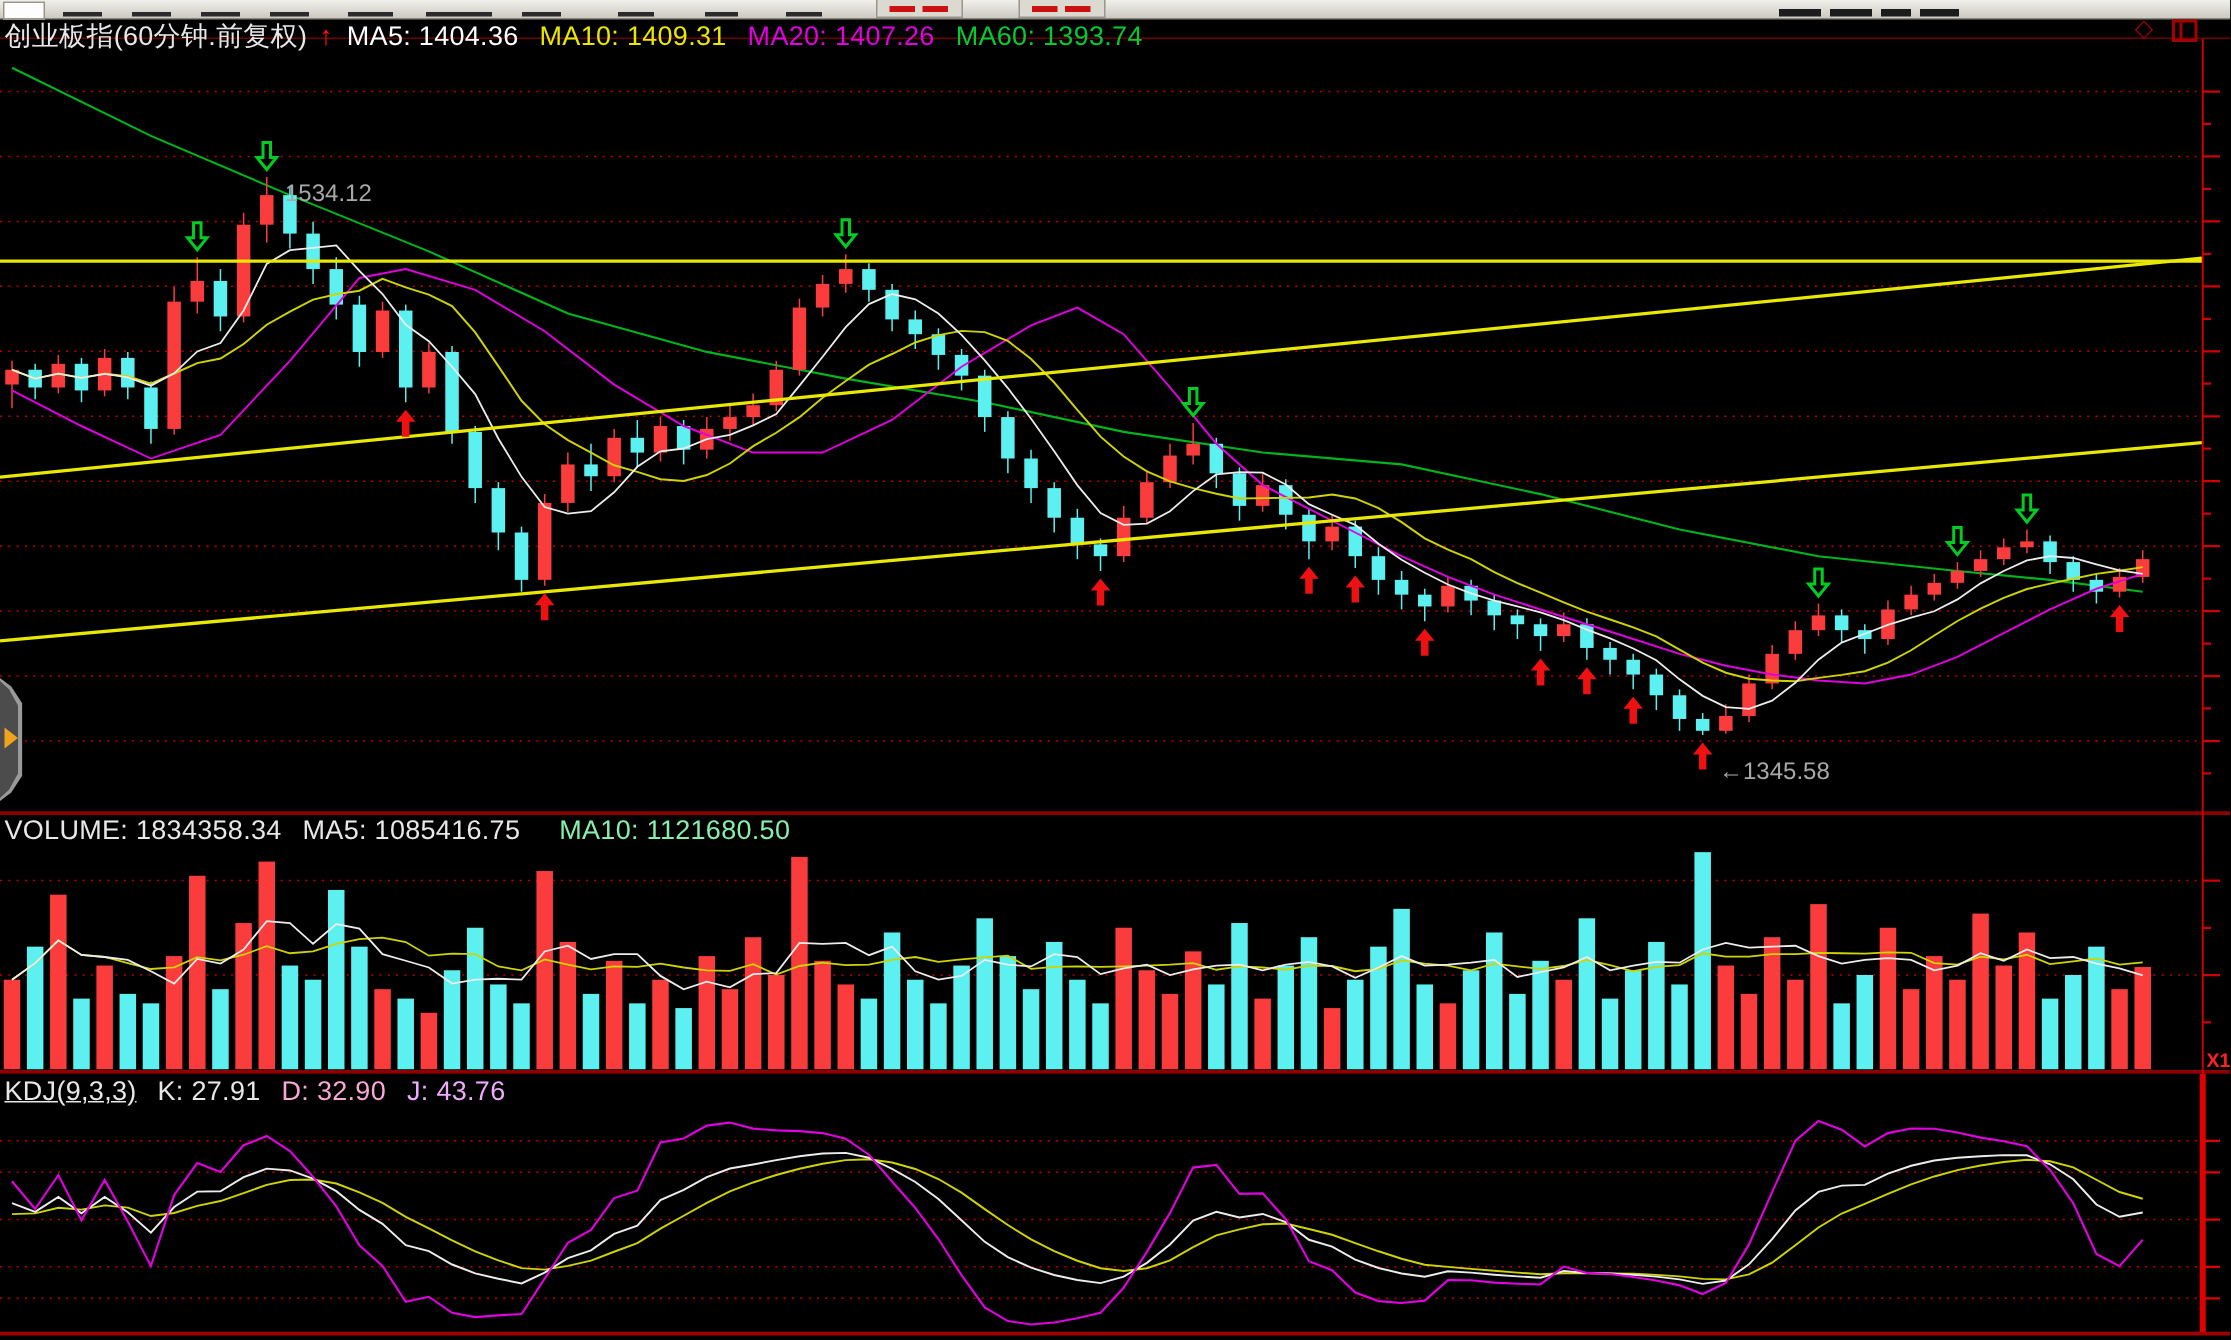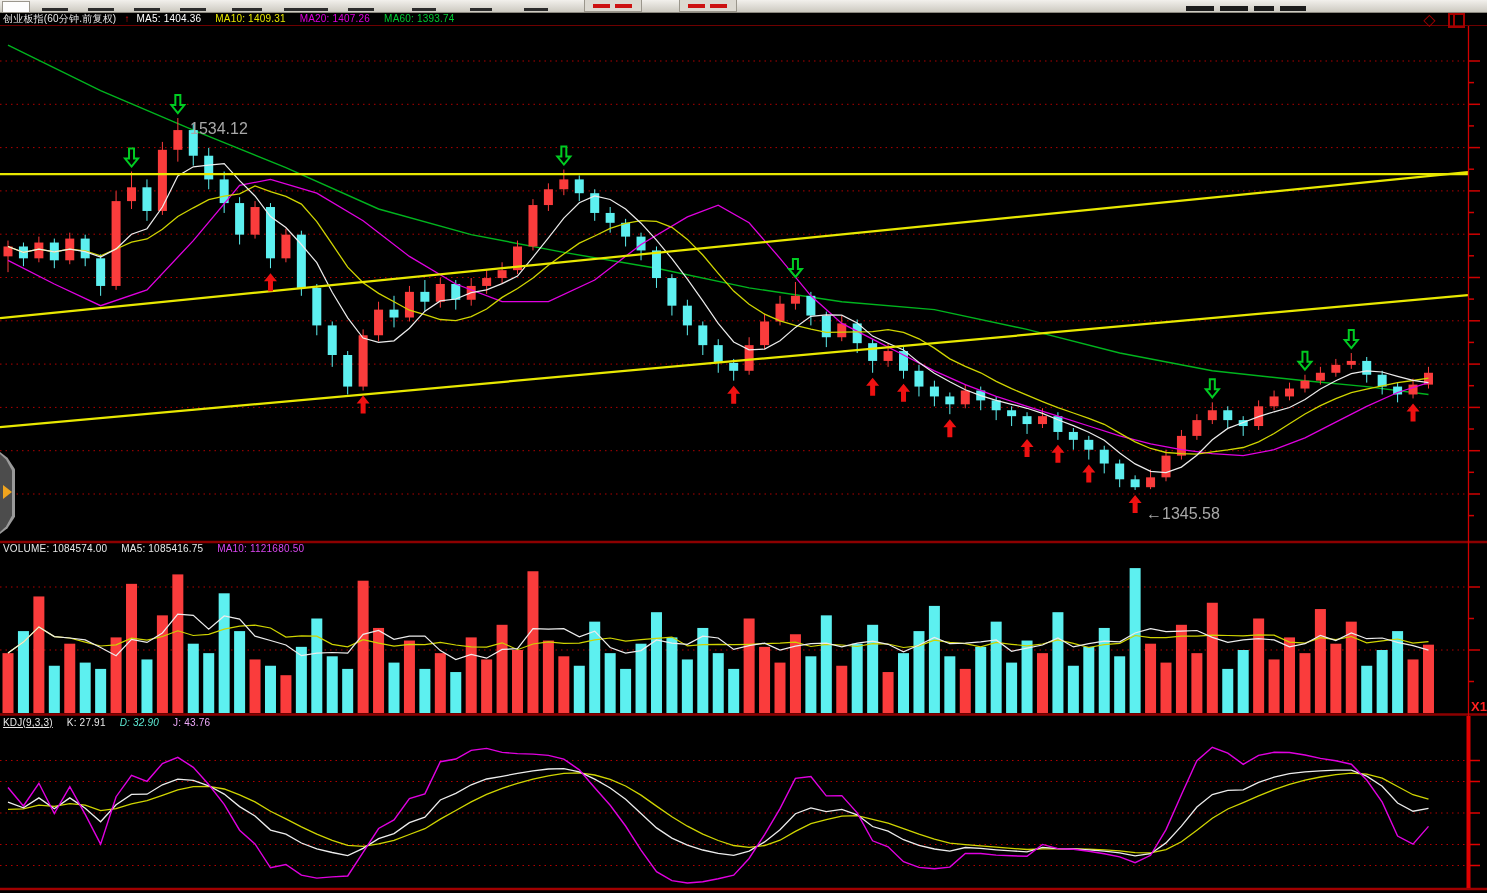--- a/index.html
+++ b/index.html
@@ -7,21 +7,21 @@
        font-family:"Liberation Sans","DejaVu Sans",sans-serif;}
   
   #toolbar{position:absolute;left:0;top:0;width:1487px;height:12px;
            background:linear-gradient(#f2f0ec,#ccc9c0);border-bottom:1px solid #8a877e;}
   .tb-iconbox{position:absolute;top:1px;left:2px;width:26px;height:10px;background:#fdfdfd;border:1px solid #9a968c;}
   .menu-dash{position:absolute;top:8px;height:3px;background:#2b2b2b;}
   .tb-redbtn{position:absolute;top:0;height:11px;width:56px;background:#dcd9d1;border:1px solid #9a968c;border-top:none;}
   .tb-redbtn .rd{position:absolute;top:4px;height:4px;width:17px;background:#cc1111;}
   .tb-text-dark{position:absolute;top:6px;height:5px;background:#1c1c1c;}
   
-  .hdr{position:absolute;left:3px;white-space:nowrap;font-size:10px;letter-spacing:0.2px;z-index:3;}
+  .hdr{position:absolute;left:3px;white-space:nowrap;font-size:18px;letter-spacing:0.2px;z-index:3;}
   #titlebar{top:12px;height:14px;color:#e8e8e8;}
   #titlebar .up-arrow{color:#ff1414;font-weight:bold;margin:0 4px 0 8px;}
   .hlabel{margin-right:14px;}
   #vol-hdr{top:543px;}
   #kdj-hdr{top:717px;}
   
   #chart{position:absolute;left:0;top:0;z-index:1;}
   
   #side-tab{position:absolute;left:0;top:452px;width:15px;height:82px;z-index:4;
             background:#9a9a9a;clip-path:polygon(0 0,50% 7%,100% 21%,100% 79%,50% 93%,0 100%);}
@@ -69,23 +69,23 @@
   <div id="titlebar" class="hdr">
     <span>创业板指(60分钟.前复权)</span><span class="up-arrow">↑</span>
     <span id="ma-labels"><span class="hlabel" style="color: rgb(255, 255, 255);">MA5: 1404.36</span><span class="hlabel" style="color: rgb(232, 232, 0);">MA10: 1409.31</span><span class="hlabel" style="color: rgb(224, 0, 224);">MA20: 1407.26</span><span class="hlabel" style="color: rgb(0, 204, 51);">MA60: 1393.74</span></span>
   </div>
 
   <div id="pane-icons">
     <span id="diamond-icon">◇</span>
     <span id="window-icon"><span class="split"></span></span>
   </div>
 
-  <div id="vol-hdr" class="hdr"><span class="hlabel" style="color: rgb(232, 232, 232);">VOLUME: 1084574.00</span><span class="hlabel" style="color: rgb(232, 232, 232);">MA5: 1085416.75</span><span class="hlabel" style="color: #d946ef;">MA10: 1121680.50</span></div>
-
-  <div id="kdj-hdr" class="hdr"><span class="hlabel" style="color: rgb(232, 232, 232); text-decoration: underline;">KDJ(9,3,3)</span><span class="hlabel" style="color: rgb(232, 232, 232);">K: 27.91</span><span class="hlabel" style="color: #5eead4; font-style: italic;">D: 32.90</span><span class="hlabel" style="color: #f0abfc;">J: 43.76</span></div>
+  <div id="vol-hdr" class="hdr"><span class="hlabel" style="color: rgb(232, 232, 232);">VOLUME: 1834358.34</span><span class="hlabel" style="color: rgb(232, 232, 232);">MA5: 1085416.75</span><span class="hlabel" style="color: #86efac; margin-left: 12px;">MA10: 1121680.50</span></div>
+
+  <div id="kdj-hdr" class="hdr"><span class="hlabel" style="color: rgb(232, 232, 232); text-decoration: underline;">KDJ(9,3,3)</span><span class="hlabel" style="color: rgb(232, 232, 232);">K: 27.91</span><span class="hlabel" style="color: #f9a8d4;">D: 32.90</span><span class="hlabel" style="color: #f0abfc;">J: 43.76</span></div>
 
   <svg id="chart" width="1487" height="893">
     <defs>
       <clipPath id="clip-main">
           <rect x="0" y="26" width="1468" height="515"></rect>
         </clipPath>
       <clipPath id="clip-vol">
           <rect x="0" y="557" width="1468" height="156"></rect>
         </clipPath>
       <clipPath id="clip-kdj">

